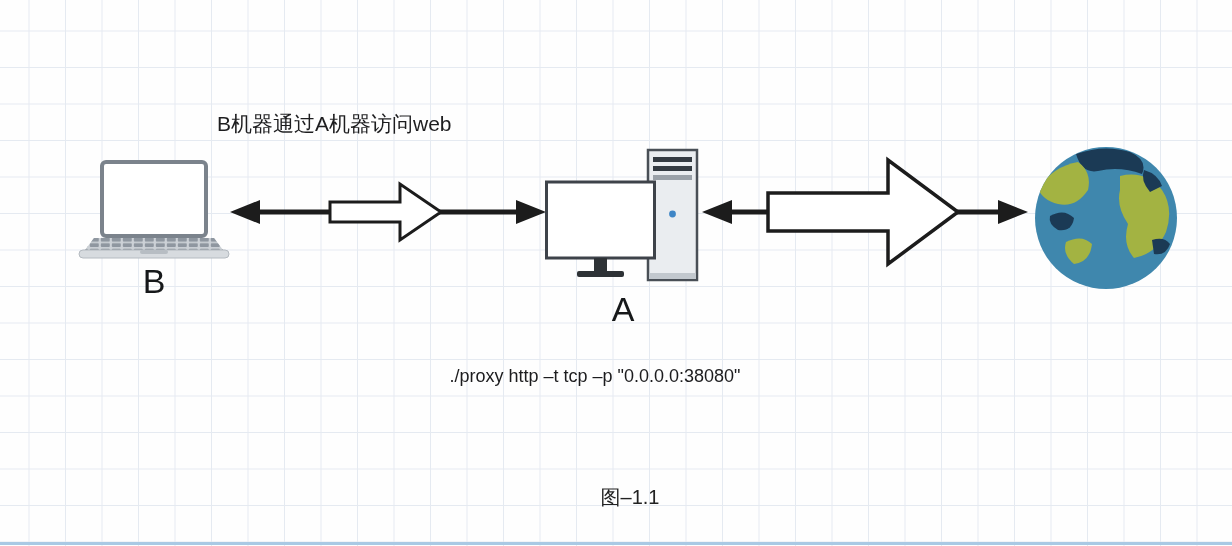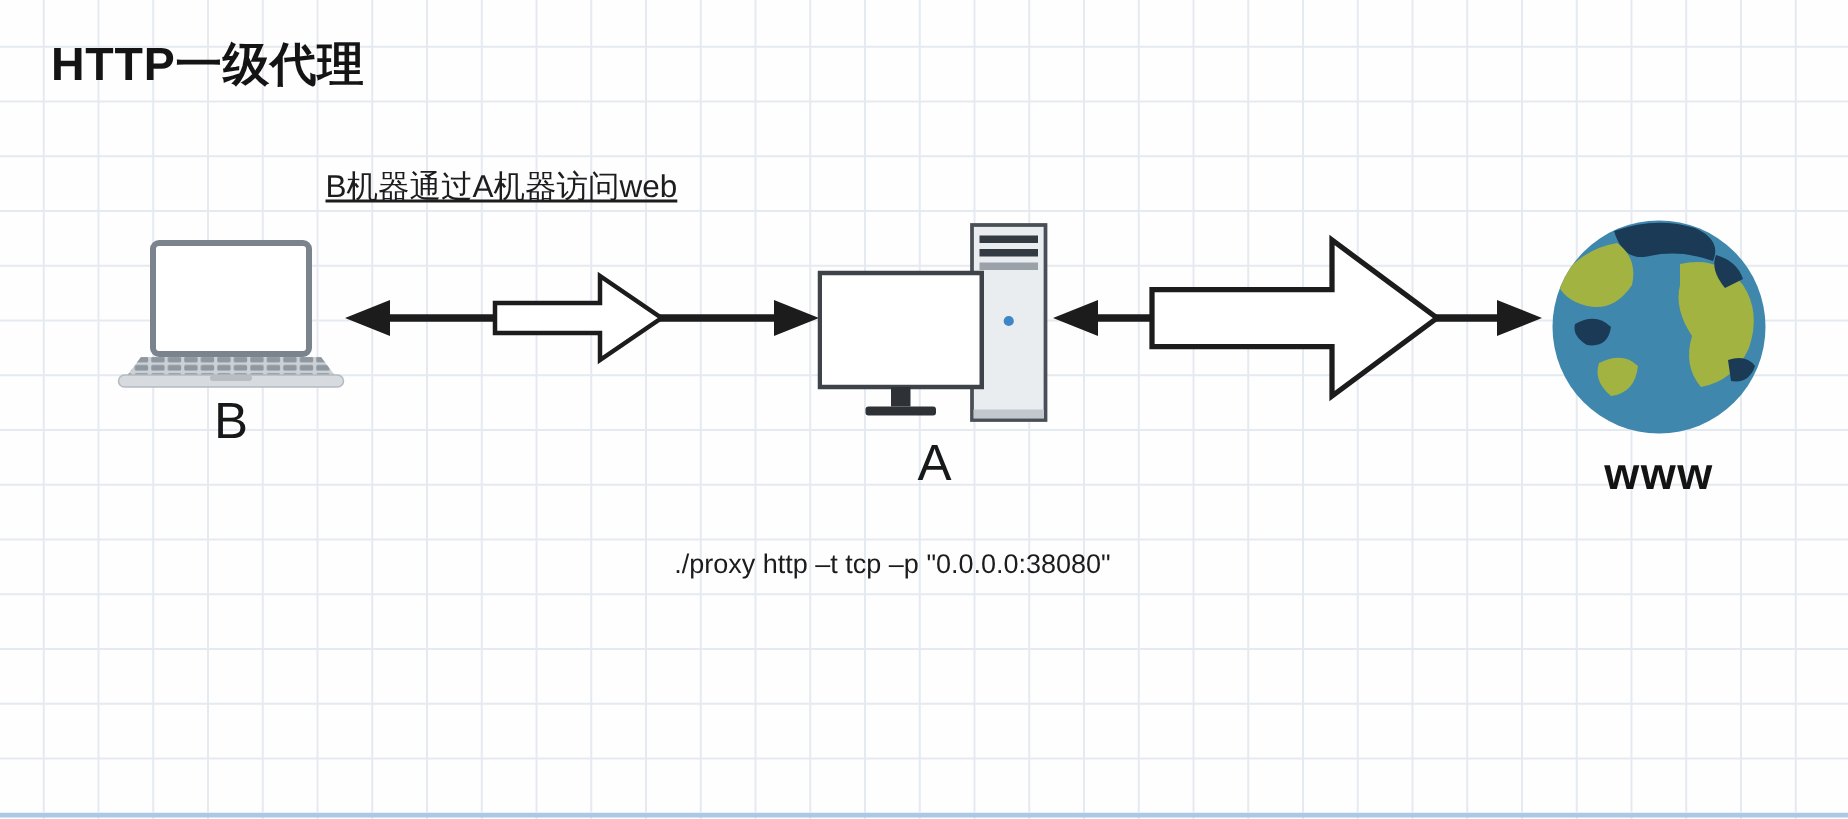--- a/index.html
+++ b/index.html
@@ -8,33 +8,32 @@
     position:relative;width:1232px;height:546px;overflow:hidden;
     background-color:#fefefe;
     background-image:
       linear-gradient(to right,#e5eaf1 1px,transparent 1px),
       linear-gradient(to bottom,#e5eaf1 1px,transparent 1px);
     background-size:36.5px 36.5px;
     background-position:-8px -6px;
   }
   .abs{position:absolute;}
   .title{left:34px;top:22px;font-size:31px;font-weight:700;color:#141414;letter-spacing:0.5px;}
-  .flow-label{left:217px;top:110px;font-size:21px;color:#1d1d1f;text-decoration:underline;}
+  .flow-label{left:217px;top:110px;font-size:21px;color:#1d1d1f;}
   .node-label{font-size:34px;color:#16181a;text-align:center;font-weight:500;}
   .web-label{font-size:30px;font-weight:700;color:#131313;text-align:center;letter-spacing:1px;}
   .command{left:295px;top:366px;width:600px;text-align:center;font-size:18px;color:#1c1c1e;}
   .caption{left:480px;top:484px;width:300px;text-align:center;font-size:20px;color:#222222;}
   .bottom-line{left:0;bottom:1px;width:100%;height:3px;background:#a9c9e4;}
 </style>
 </head>
 <body>
 
 <div class="canvas">
 
-  <div class="abs title">HTTP一级代理</div>
   <div class="abs flow-label">B机器通过A机器访问web</div>
 
   <svg class="abs" style="left:78px;top:160px" width="152" height="100" viewBox="0 0 152 100">
     <defs>
       <pattern id="keys" width="11" height="5.5" patternUnits="userSpaceOnUse">
         <rect x="0.8" y="0.8" width="9" height="3.8" rx="1" fill="#8f97a0"></rect>
       </pattern>
     </defs>
     <rect x="24" y="2" width="104" height="74" rx="4" fill="#ffffff" stroke="#7b838c" stroke-width="4"></rect>
     <polygon points="16,78 136,78 145,90 7,90" fill="#ccd1d6"></polygon>
@@ -87,18 +86,18 @@
     <g clip-path="url(#gclip)">
       <path d="M44 10 Q72 0 98 8 Q116 16 110 30 Q88 22 66 27 Q50 30 44 10 Z" fill="#1b3a55"></path>
       <path d="M6 44 Q22 22 46 18 Q60 28 56 46 Q44 64 26 60 Q10 56 6 44 Z" fill="#a3b342"></path>
       <path d="M18 72 Q32 64 42 74 Q40 88 26 86 Q16 80 18 72 Z" fill="#1b3a55"></path>
       <path d="M88 32 Q114 26 130 46 Q142 64 134 88 Q124 110 102 114 Q90 100 96 80 Q84 62 88 46 Z" fill="#a3b342"></path>
       <path d="M34 98 Q50 90 60 100 Q58 118 42 120 Q30 110 34 98 Z" fill="#a3b342"></path>
       <path d="M112 26 Q126 30 130 42 L118 48 Q108 36 112 26 Z" fill="#1b3a55"></path>
       <path d="M120 96 Q132 92 138 100 Q134 112 122 110 Z" fill="#1b3a55"></path>
     </g>
   </svg>
-  <div class="abs web-label" style="left:1032px;top:300px;width:148px;">www</div>
 
   <div class="abs command">./proxy http –t tcp –p "0.0.0.0:38080"</div>
+  <div class="abs caption">图–1.1</div>
   <div class="abs bottom-line"></div>
 
 </div>
 
 </body></html>

